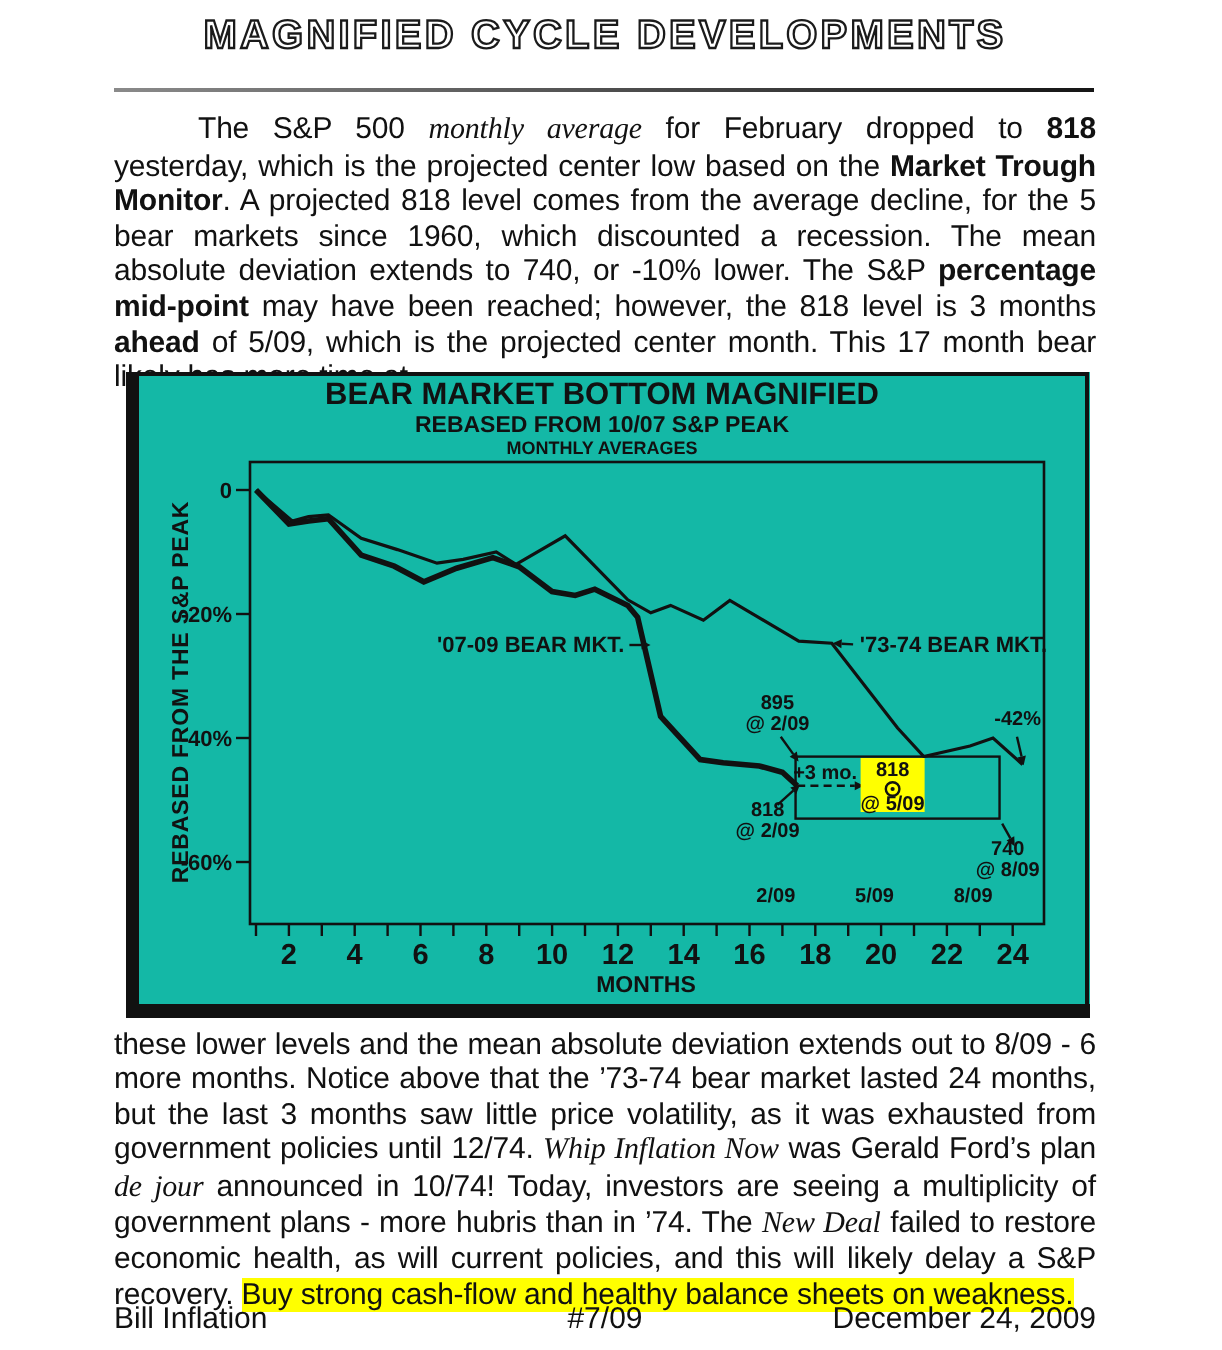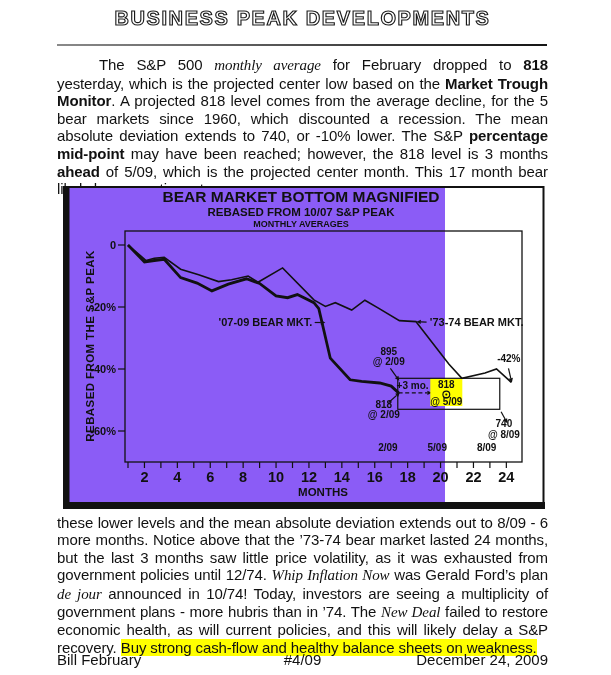--- a/index.html
+++ b/index.html
@@ -10,33 +10,33 @@
         -webkit-text-stroke:1.15px #1a1a1a;white-space:nowrap;}
   .title-rule{position:absolute;top:44px;left:57px;width:490px;height:2px;
         background:linear-gradient(to right,#8a8a8a,#151515);}
   .para{position:absolute;left:57px;width:491px;font-size:15px;line-height:17.6px;
         text-align:justify;letter-spacing:-0.1px;}
   .para.top{top:56px;text-indent:42px;}
   .para.bottom{top:514px;line-height:17.4px;}
   .para b{font-weight:bold;}
   .para i{font-style:italic;font-family:Liberation Serif, serif;}
   .para .hl{background:#ffff00;}
-  .chart-frame{position:absolute;left:63px;top:186px;width:382px;height:323px;background:#8b5cf6;}
+  .chart-frame{position:absolute;left:63px;top:186px;width:482px;height:323px;background:#14b8a6;}
   .chart-frame svg{display:block;font-family:"Liberation Sans",sans-serif;}
   .footer{position:absolute;left:57px;top:651px;width:491px;display:grid;
         grid-template-columns:1fr auto 1fr;font-size:15px;}
   .footer .fl{text-align:left;}
   .footer .fc{text-align:center;}
   .footer .fr{text-align:right;}
 </style>
 </head>
 <body>
 
 <div class="page">
-  <div class="doc-title">BUSINESS PEAK DEVELOPMENTS</div>
+  <div class="doc-title">MAGNIFIED CYCLE DEVELOPMENTS</div>
   <div class="title-rule"></div>
 
   <div class="para top"><span>The S&amp;P 500 </span><i>monthly average</i><span> for February dropped to </span><b>818</b><span> yesterday, which is the projected center low based on the </span><b>Market Trough Monitor</b><span>. A projected 818 level comes from the average decline, for the 5 bear markets since 1960, which discounted a recession. The mean absolute deviation extends to 740, or -10% lower. The S&amp;P </span><b>percentage mid-point</b><span> may have been reached; however, the 818 level is 3 months </span><b>ahead</b><span> of 5/09, which is the projected center month. This 17 month bear likely has more time at</span></div>
 
   <div class="chart-frame">
     <svg id="chart" viewBox="0 0 482 323" width="482" height="323">
         <rect x="1" y="1" width="479.5" height="320.5" fill="none" stroke="#111" stroke-width="2"></rect>
         <rect x="0" y="0" width="6.5" height="323" fill="#111"></rect>
         <rect x="0" y="316" width="482" height="7" fill="#111"></rect>
         <text x="238" y="16" font-size="15.5" text-anchor="middle" font-weight="bold" fill="#111">BEAR MARKET BOTTOM MAGNIFIED</text>
@@ -123,17 +123,17 @@
         <text x="349.585" y="203.46" font-size="10" text-anchor="middle" font-weight="bold" fill="#111">+3 mo.</text>
         <text x="440.8825" y="241.28" font-size="10" text-anchor="middle" font-weight="bold" fill="#111">740</text>
         <text x="440.8825" y="251.78" font-size="10" text-anchor="middle" font-weight="bold" fill="#111">@ 8/09</text>
         <text x="445.81749999999994" y="176.49" font-size="10" text-anchor="middle" font-weight="bold" fill="#111">-42%</text>
       </svg>
   </div>
 
   <div class="para bottom"><span>these lower levels and the mean absolute deviation extends out to 8/09 - 6 more months. Notice above that the ’73-74 bear market lasted 24 months, but the last 3 months saw little price volatility, as it was exhausted from government policies until 12/74. </span><i>Whip Inflation Now</i><span> was Gerald Ford’s plan </span><i>de jour</i><span> announced in 10/74! Today, investors are seeing a multiplicity of government plans - more hubris than in ’74. The </span><i>New Deal</i><span> failed to restore economic health, as will current policies, and this will likely delay a S&amp;P recovery. </span><span class="hl">Buy strong cash-flow and healthy balance sheets on weakness.</span></div>
 
   <div class="footer">
-    <span class="fl">Bill February</span>
-    <span class="fc">#4/09</span>
+    <span class="fl">Bill Inflation</span>
+    <span class="fc">#7/09</span>
     <span class="fr">December 24, 2009</span>
   </div>
 </div>
 
 </body></html>

